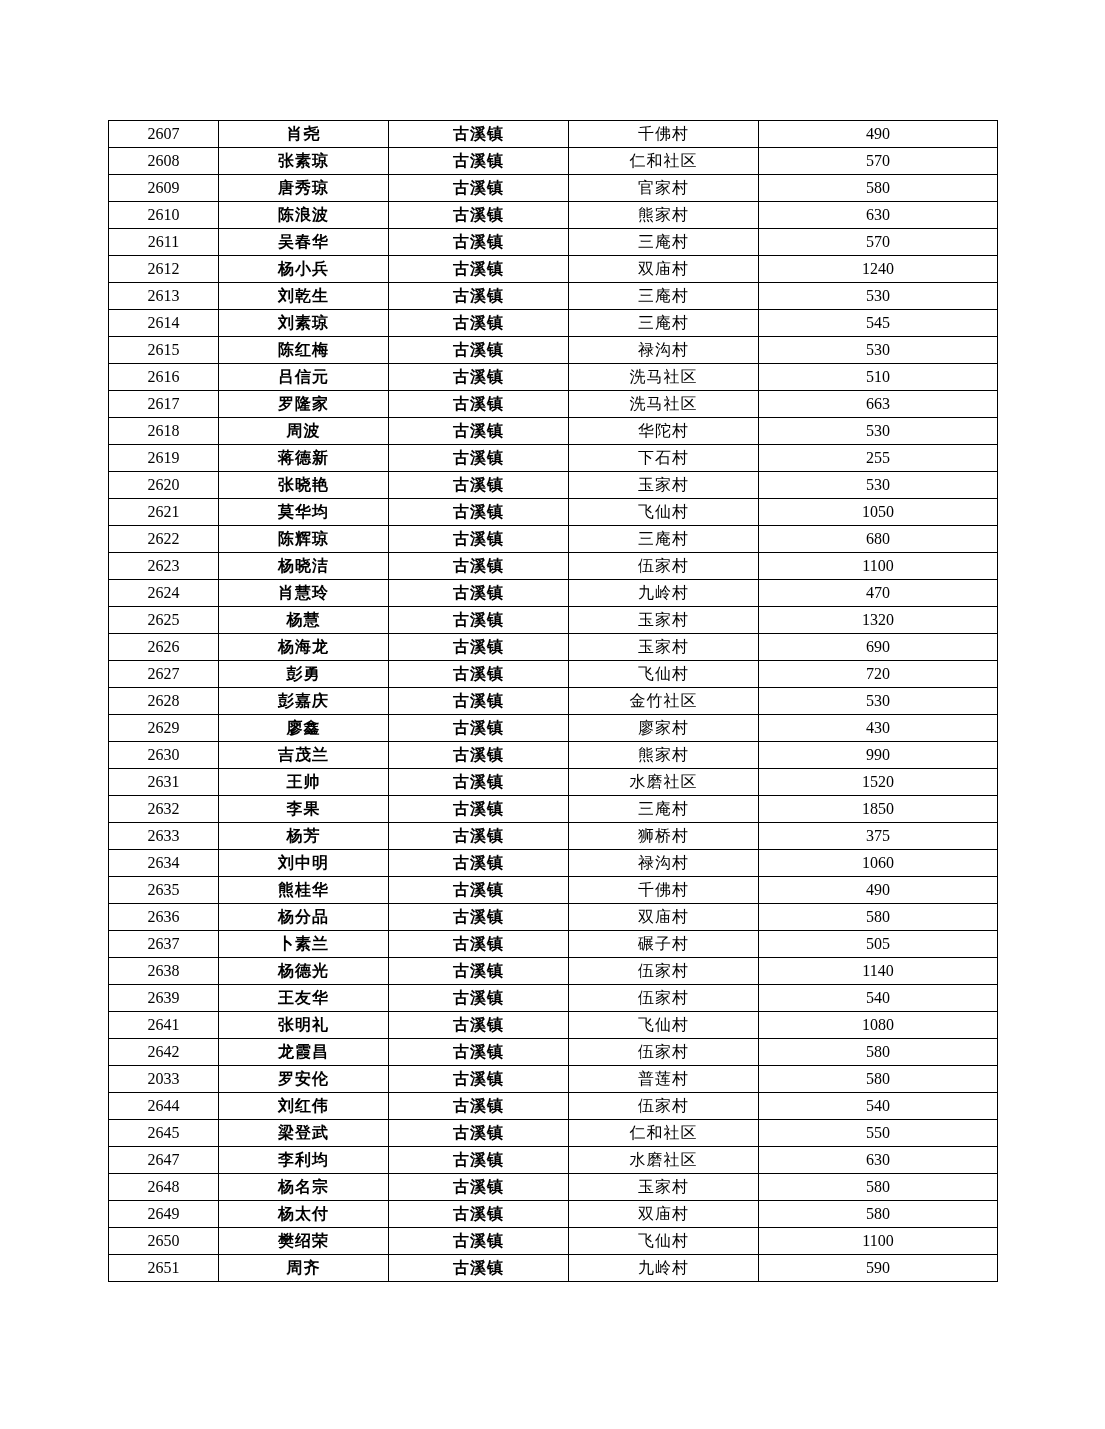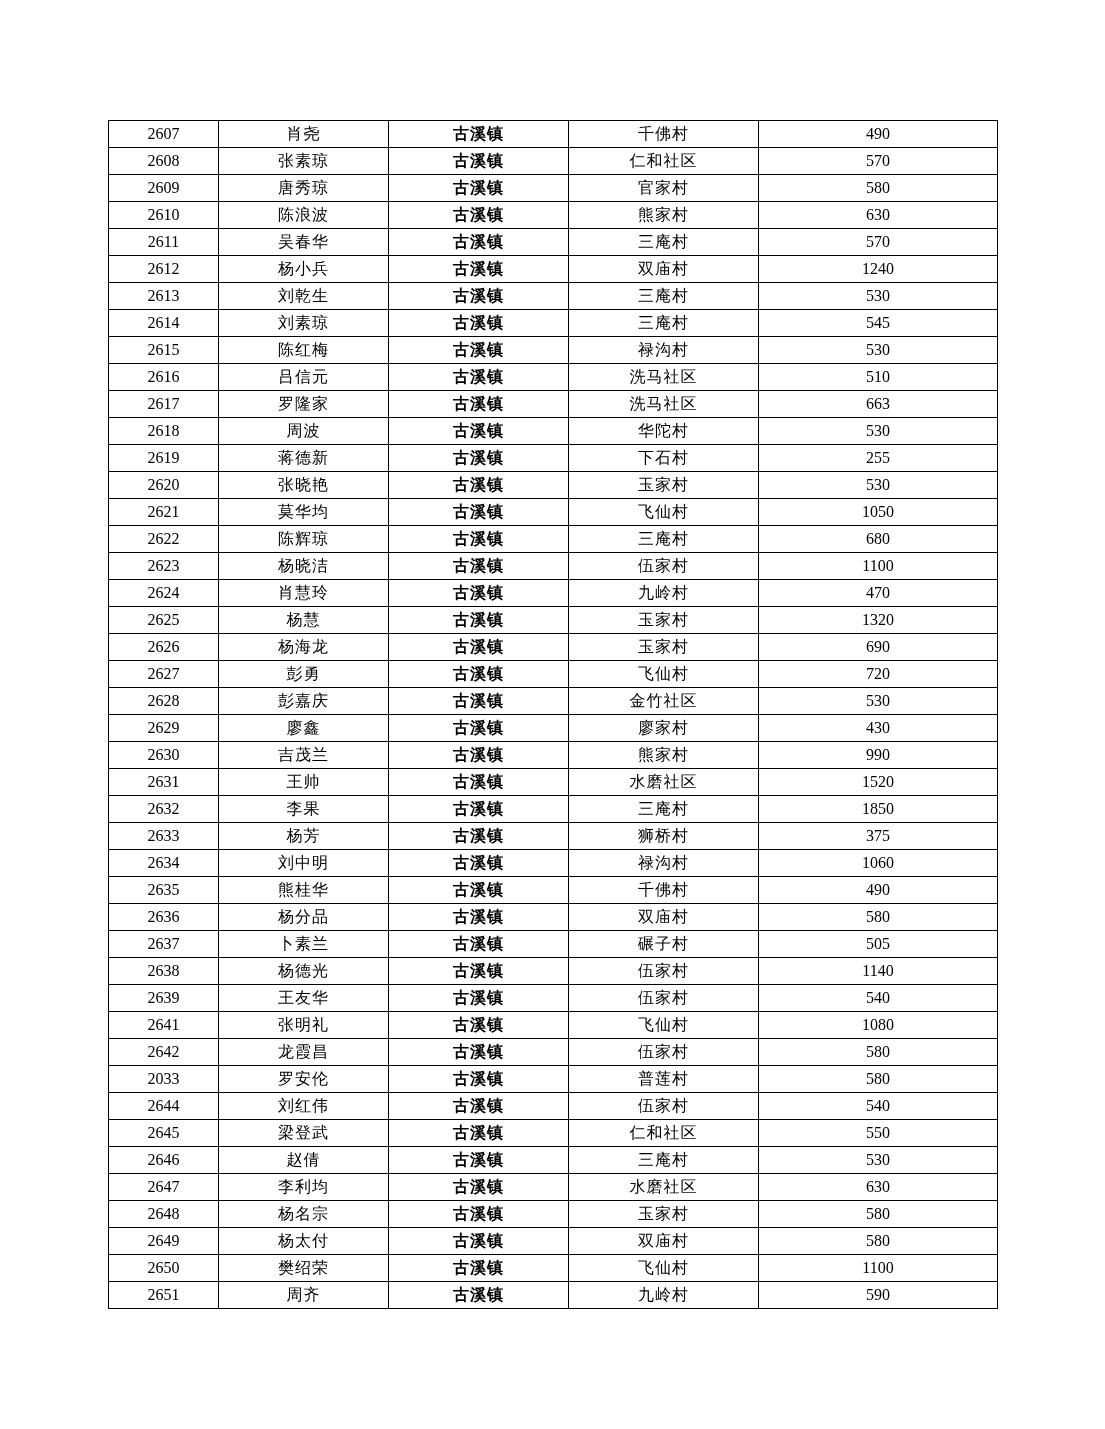--- a/index.html
+++ b/index.html
@@ -37,21 +37,21 @@
     white-space: nowrap;
     overflow: hidden;
   }
   col.c-id    { width: 110px; }
   col.c-name  { width: 170px; }
   col.c-town  { width: 180px; }
   col.c-vill  { width: 190px; }
   col.c-amt   { width: 239px; }
 
   td.cell-id   { font-size: 16px; }
-  td.cell-name { font-size: 16px; letter-spacing: 1px; }
+  td.cell-name { font-size: 16px; letter-spacing: 1px; font-weight: bold; }
   td.cell-town { font-size: 16px; letter-spacing: 1px; font-weight: bold; }
   td.cell-vill { font-size: 16px; letter-spacing: 1px; }
   td.cell-amt  { font-size: 16px; }
 </style>
 </head>
 <body>
 
 <div class="page">
   <table class="data-table">
     <colgroup>
@@ -322,27 +322,20 @@
           <td class="cell-amt">540</td>
         </tr>
         <tr>
           <td class="cell-id">2645</td>
           <td class="cell-name">梁登武</td>
           <td class="cell-town">古溪镇</td>
           <td class="cell-vill">仁和社区</td>
           <td class="cell-amt">550</td>
         </tr>
         <tr>
-          <td class="cell-id">2646</td>
-          <td class="cell-name">赵倩</td>
-          <td class="cell-town">古溪镇</td>
-          <td class="cell-vill">三庵村</td>
-          <td class="cell-amt">530</td>
-        </tr>
-        <tr>
           <td class="cell-id">2647</td>
           <td class="cell-name">李利均</td>
           <td class="cell-town">古溪镇</td>
           <td class="cell-vill">水磨社区</td>
           <td class="cell-amt">630</td>
         </tr>
         <tr>
           <td class="cell-id">2648</td>
           <td class="cell-name">杨名宗</td>
           <td class="cell-town">古溪镇</td>

